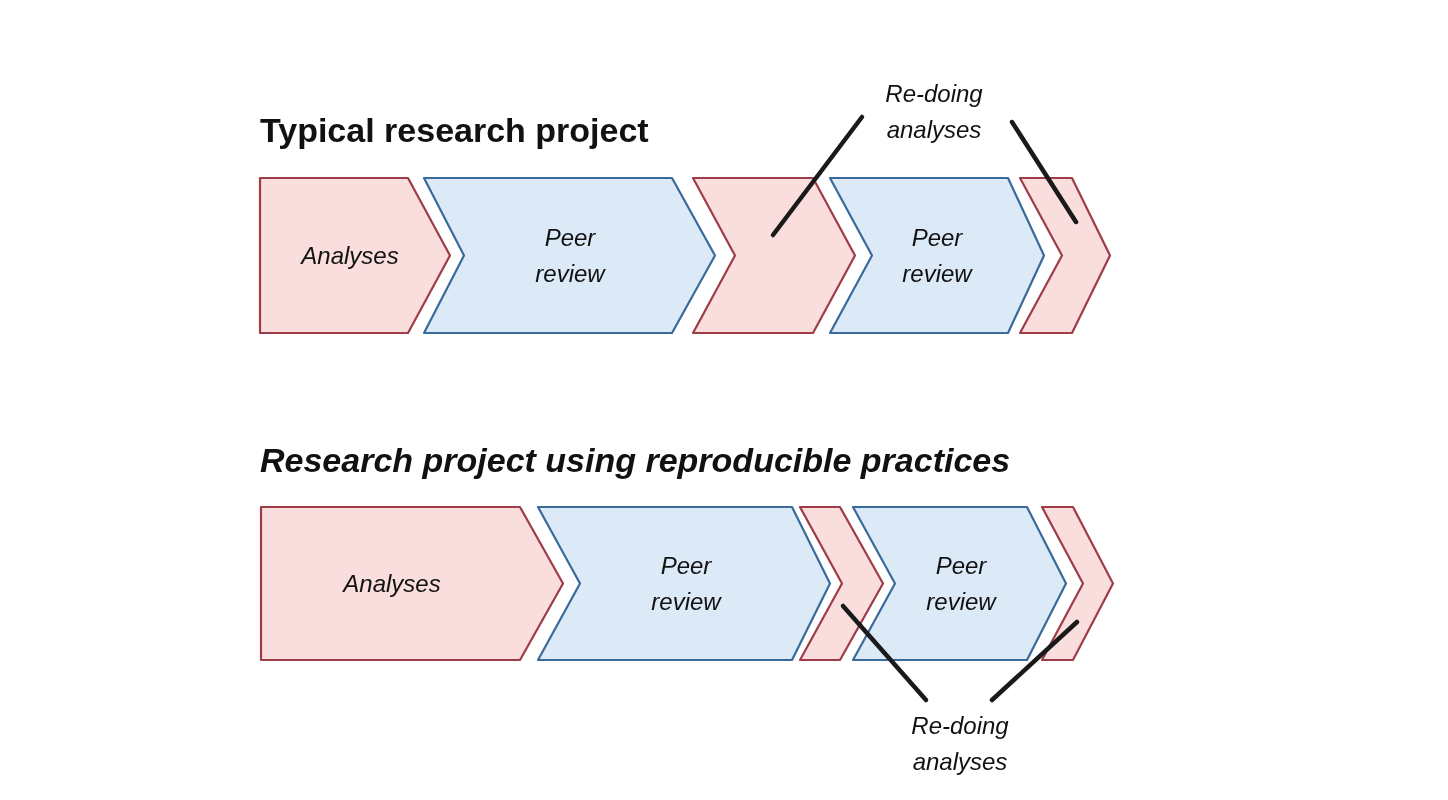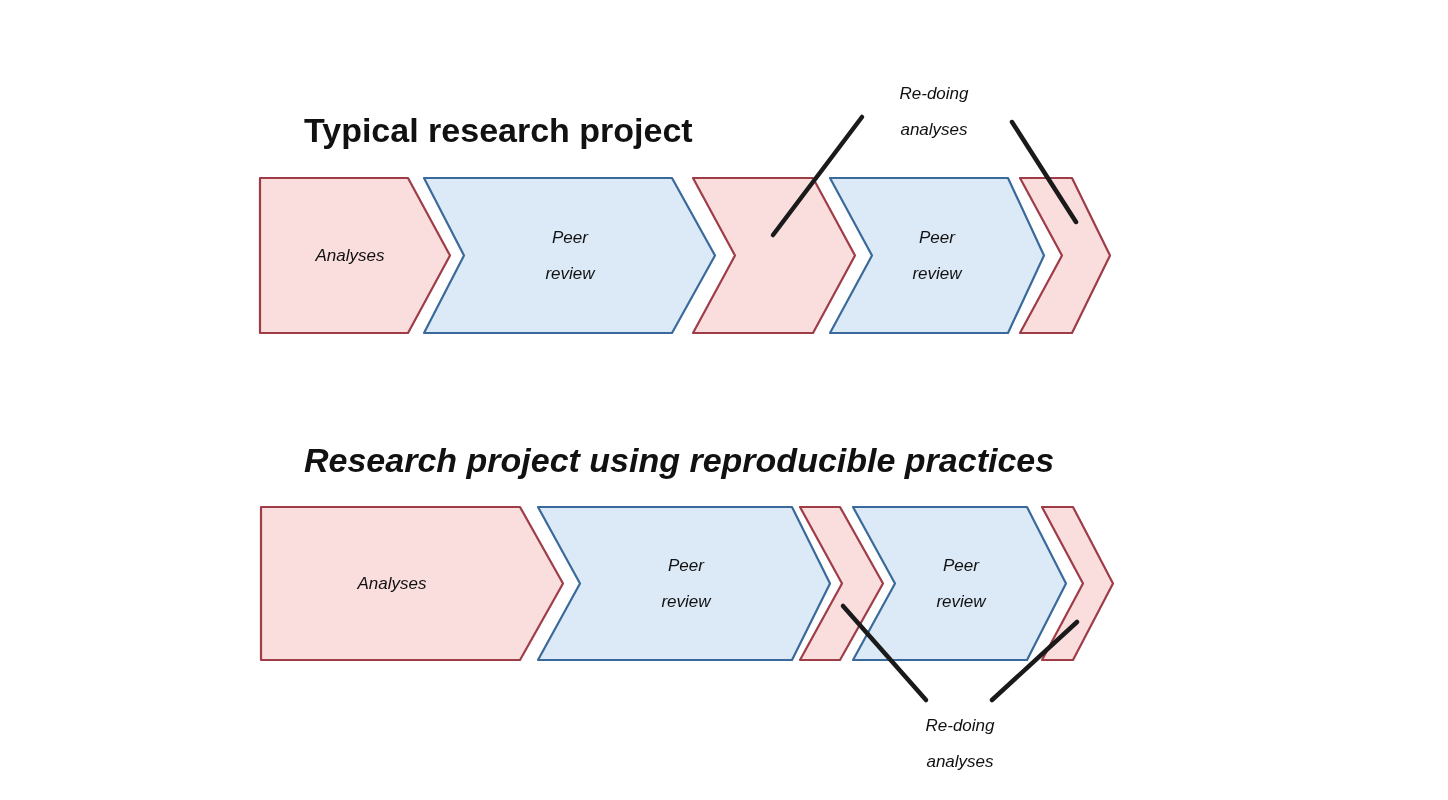--- a/index.html
+++ b/index.html
@@ -23,35 +23,34 @@
     color: var(--text);
   }
   .canvas svg { position: absolute; left: 0; top: 0; }
   .shape-redo   { fill: var(--redo-fill);   stroke: var(--redo-stroke);   stroke-width: 2.2; stroke-linejoin: round; }
   .shape-review { fill: var(--review-fill); stroke: var(--review-stroke); stroke-width: 2.2; stroke-linejoin: round; }
   .pointer { stroke: var(--pointer-line); stroke-width: 4.5; stroke-linecap: round; }
   .label {
     position: absolute;
     transform: translate(-50%, -50%);
     font-style: italic;
-    font-size: 17px;
+    font-size: 24px;
     line-height: 36px;
     text-align: center;
     white-space: nowrap;
     color: var(--text);
   }
   .label .line { display: block; }
   .section-title {
     position: absolute;
     font-weight: 700;
     font-size: 34px;
     line-height: 40px;
     white-space: nowrap;
     color: var(--text);
-    margin-left: 44px;
   }
 </style>
 </head>
 <body>
 
 <div class="canvas">
 
   <svg width="1448" height="800" viewBox="0 0 1448 800">
 
     <polygon class="shape-redo" points="260,178 408,178 450,255.5 408,333 260,333"></polygon>

